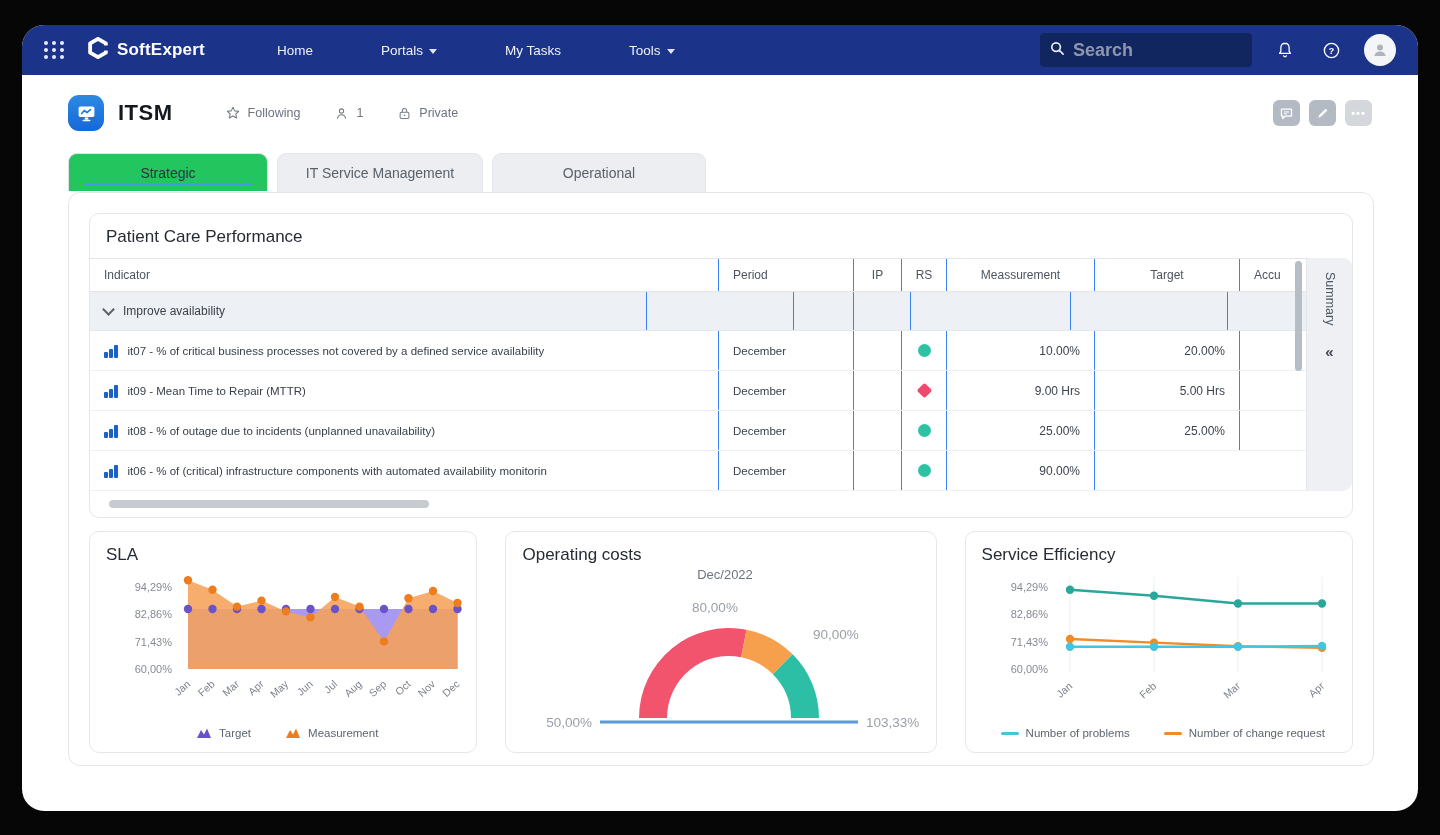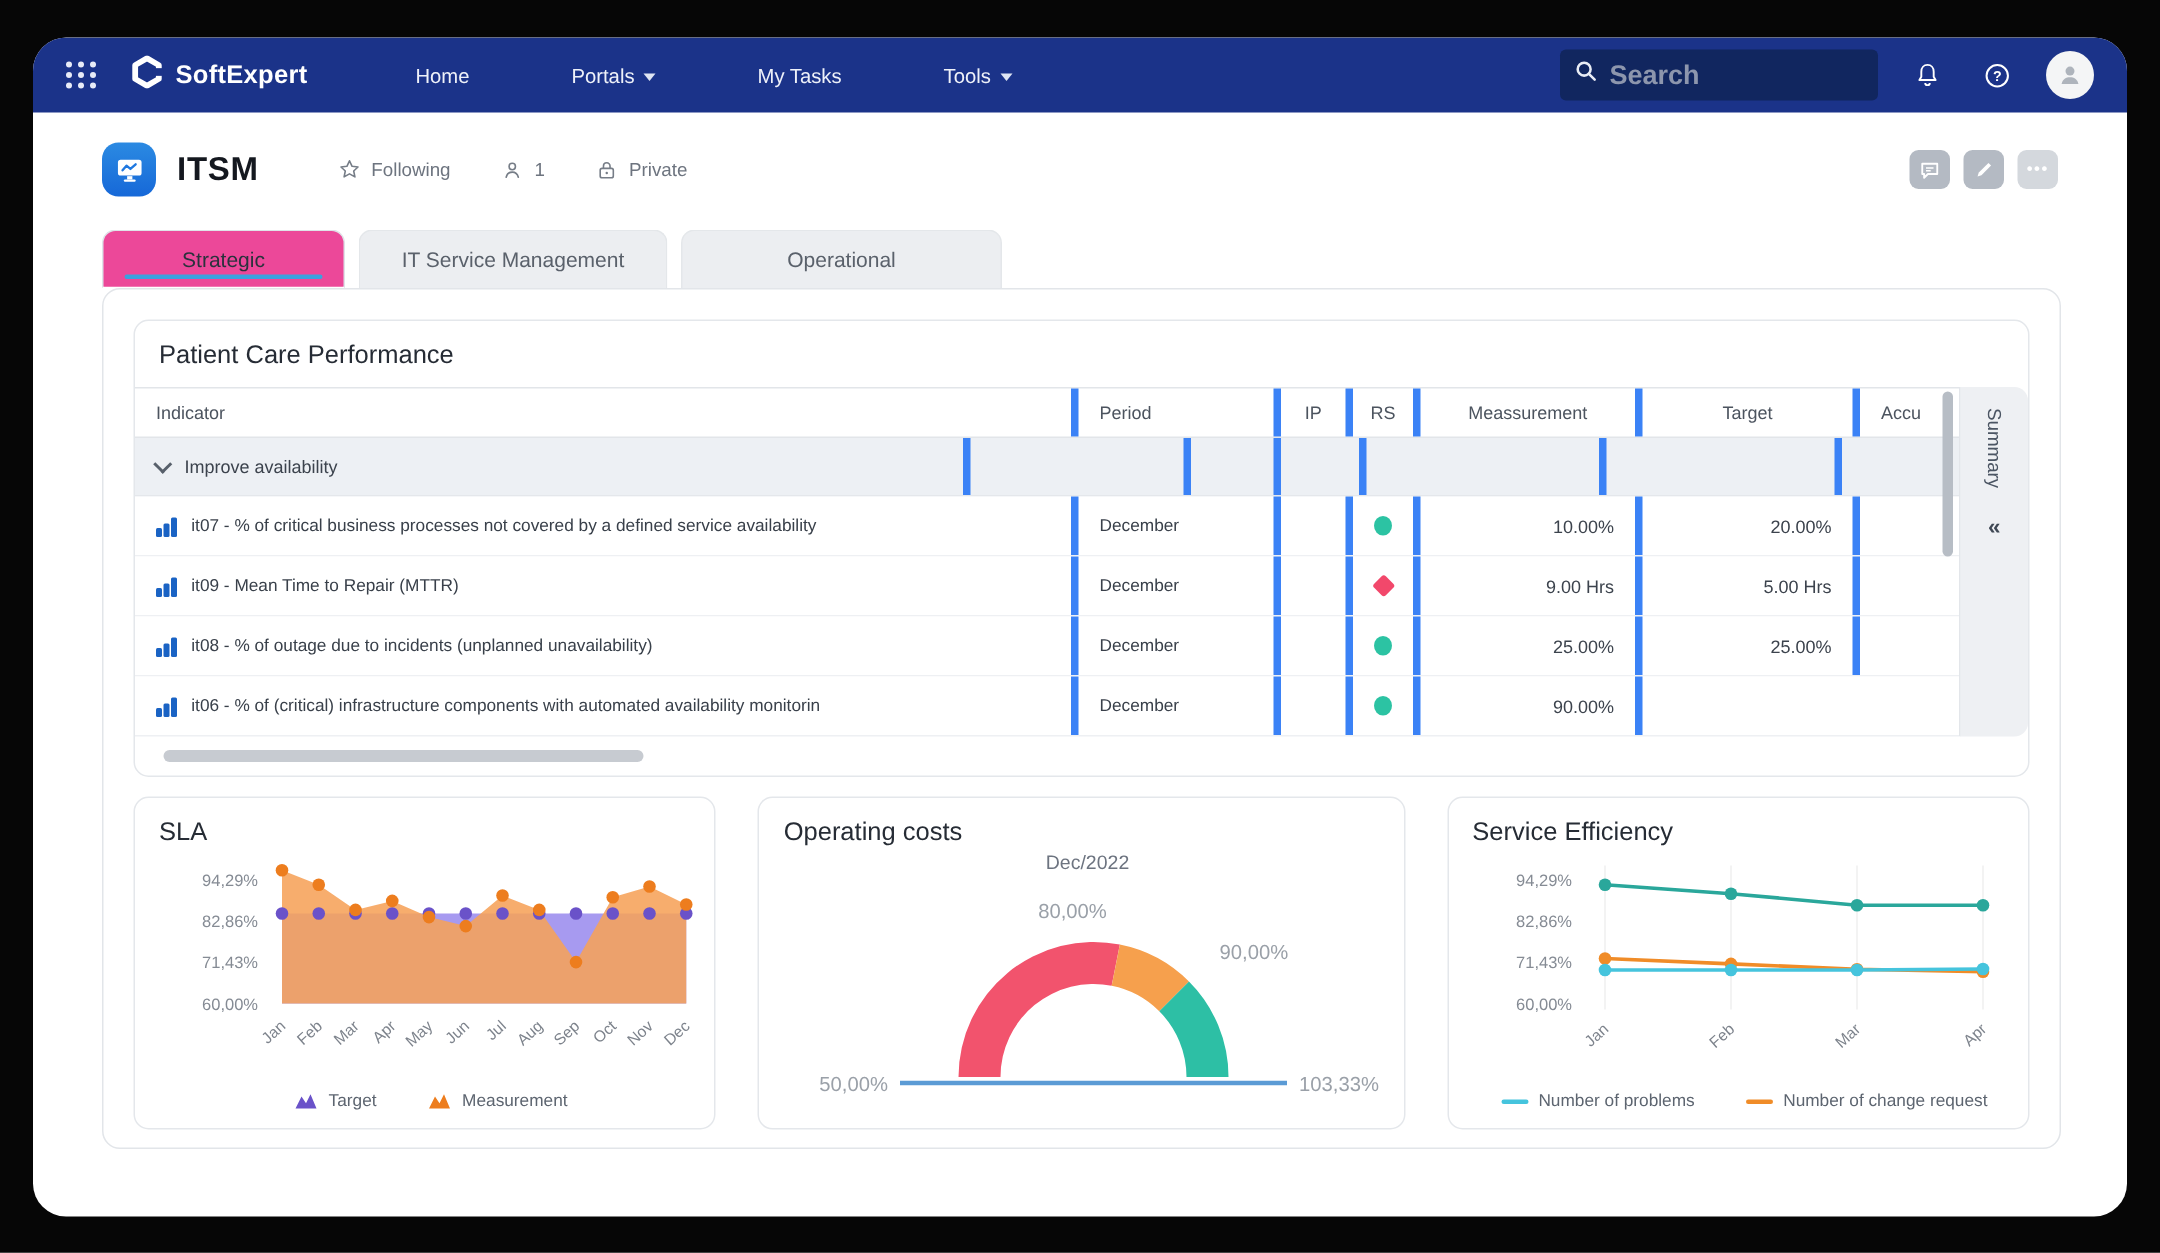--- a/index.html
+++ b/index.html
@@ -34,37 +34,37 @@
   .header-actions { margin-left:auto; display:flex; gap:9px; }
   .action-btn { width:27px; height:26px; border-radius:6px; background:#b4bac3; border:none; display:flex;
                 align-items:center; justify-content:center; cursor:pointer; color:#fff; }
   .action-btn.muted { background:#d4d8dd; }
   .action-btn .dots { font-size:11px; letter-spacing:1px; color:#fff; font-weight:bold; line-height:1; }
 
   
   .tabs { display:flex; padding:14px 46px 0 46px; position:relative; z-index:2; }
   .tab { height:39px; display:flex; align-items:center; justify-content:center; font-size:14px;
          border-radius:9px 9px 0 0; cursor:pointer; position:relative; }
-  .tab.active { width:162px; background:#ec4899; border:1px solid #dfe3e8; border-bottom:1px solid #fff;
+  .tab.active { width:200px; background:#22c55e; border:1px solid #dfe3e8; border-bottom:1px solid #fff;
                 margin-bottom:-1px; color:#2a323d; font-weight:500; }
   .tab.active .underline { position:absolute; left:14px; right:14px; bottom:5px; height:3px; background:#3aa2de; border-radius:2px; }
   .tab.inactive { background:#eceef1; border:1px solid #e4e7ea; border-bottom:none; color:#5a616b; margin-left:9px; }
   .tab.inactive:nth-child(2){ width:206px; }
   .tab.inactive:nth-child(3){ width:214px; }
 
   
   .main-card { margin:0 44px 0 46px; height:574px; border:1px solid #e2e5e9; border-radius:12px; padding:20px; background:#fff; }
 
   
   .table-card { border:1px solid #e4e7eb; border-radius:10px; padding-top:13px; position:relative; background:#fff; }
   .table-title { font-size:17px; font-weight:500; color:#262c35; padding-left:16px; margin-bottom:11px; }
   .table-wrap { display:flex; position:relative; }
   .grid-table { flex:1; min-width:0; }
   .trow { display:grid; grid-template-columns:1fr 135px 48px 45px 148px 145px 66px; align-items:stretch; }
-  .tcell { display:flex; align-items:center; padding:0 14px; border-right:5px solid #3b82f6; min-height:100%; }
+  .tcell { display:flex; align-items:center; padding:0 14px; border-right:1px solid #3b82f6; min-height:100%; }
   .tcell:last-child { border-right:none; }
   .thead { border-top:1px solid #e2e5e9; border-bottom:1px solid #e2e5e9; height:34px; }
   .thead .tcell { font-size:12px; color:#4c545f; }
   .thead .tcell.center, .trow .tcell.center { justify-content:center; }
   .grouprow { background:#edf0f4; height:39px; border-bottom:1px solid #e4e7eb;gap:12px; }
   .grouprow .tcell { font-size:12px; color:#3c434d; gap:10px; }
   .datarow { height:40px; border-bottom:1px solid #eef0f3; background:#fff; }
   .datarow .tcell { font-size:11.5px; color:#39404a; gap:10px; }
   .datarow .tcell.right { justify-content:flex-end; font-size:12px; color:#3c434d; }
   .bar-icon { display:flex; align-items:flex-end; gap:1.5px; height:14px; flex:none; }

